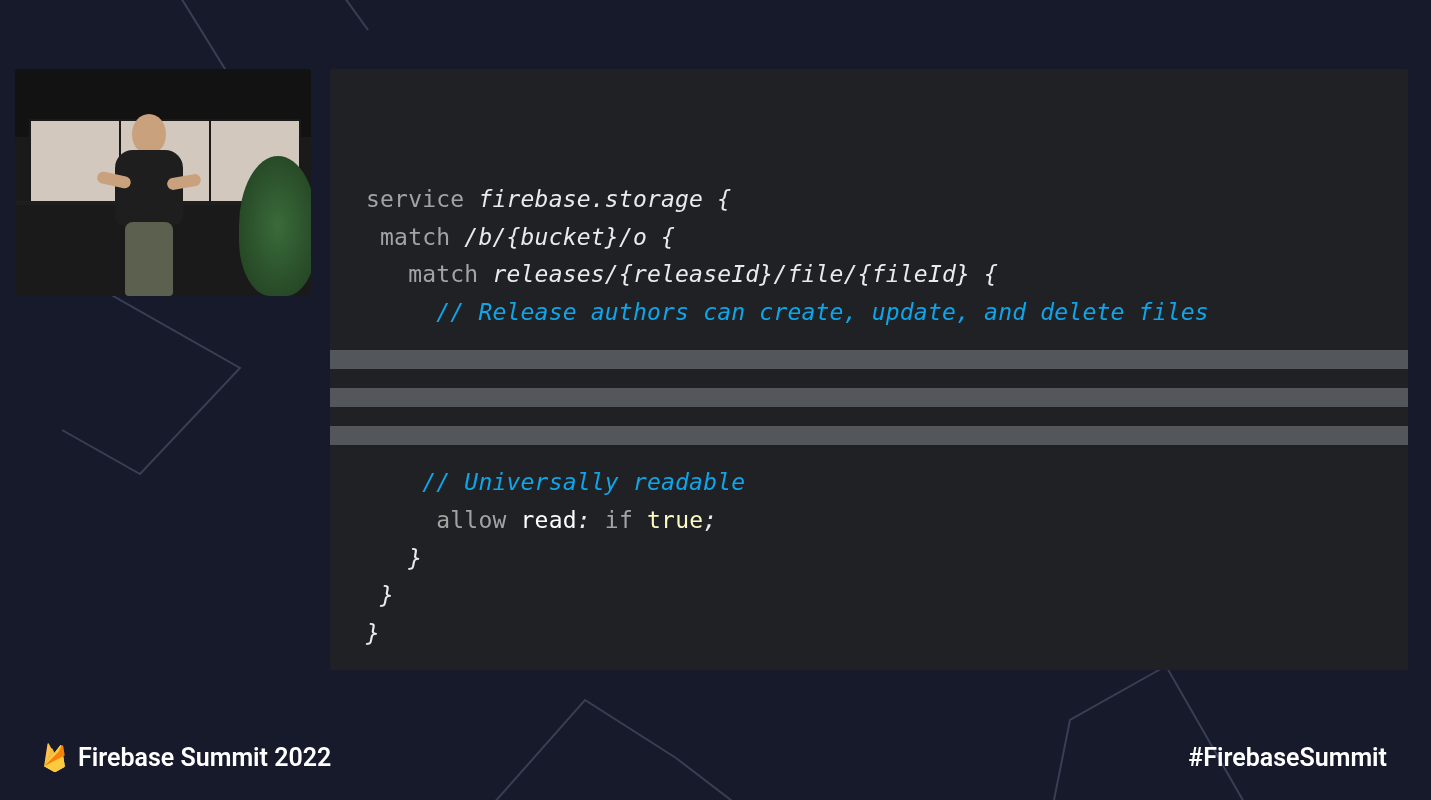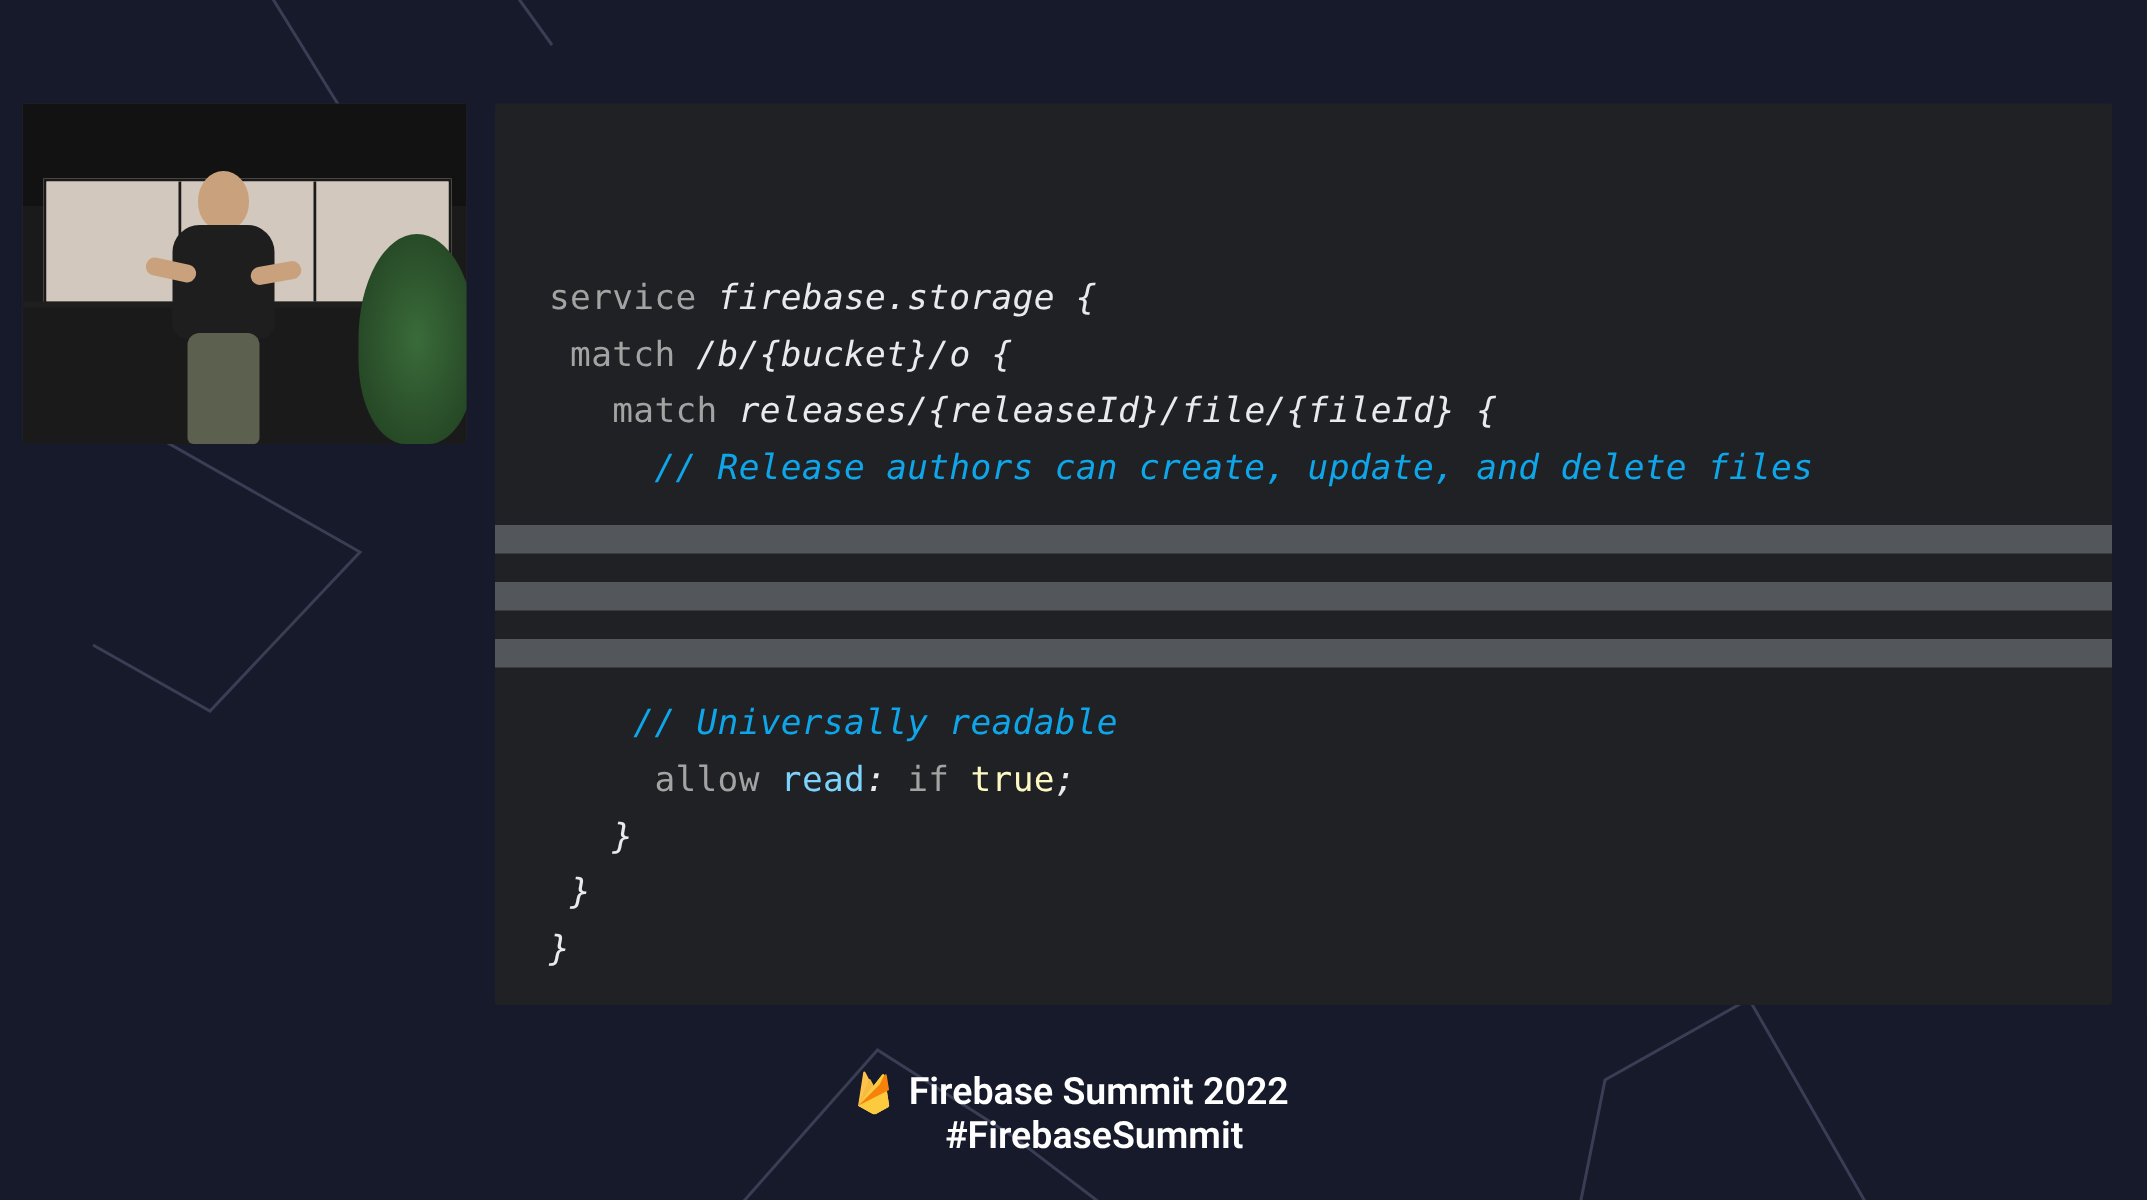--- a/index.html
+++ b/index.html
@@ -101,21 +101,21 @@
   }
   pre.code .line {
     display: block;
     padding-left: 36px;
     height: 37.6px;
     position: relative;
   }
   pre.code .line .pad { display:inline-block; }
 
   .kw   { color: #a3a3a3; }                         
-  .ident{ color: #7dd3fc; }                         
+  .ident{ color: #ffffff; }                         
   .cmt  { color: #0ea5e9; font-style: italic; }     
   .bval { color: #fef9c3; }                         
   .plain{ color: #e8eaed; font-style: italic; }
 
   .hl-row {
     display:block;
     height:19px;
     background:#53565a;
   }
   .hl-gap {
@@ -127,21 +127,20 @@
   
   .footer {
     position: absolute;
     bottom: 28px;
     left: 0;
     width: 100%;
     padding: 0 44px;
     display: flex;
     align-items: center;
     justify-content: space-between;
-    flex-direction: column;
   }
   .brand {
     display: flex;
     align-items: center;
     gap: 12px;
     font-weight: 600;
     font-size: 25px;
     color: #fff;
   }
   .hashtag {

